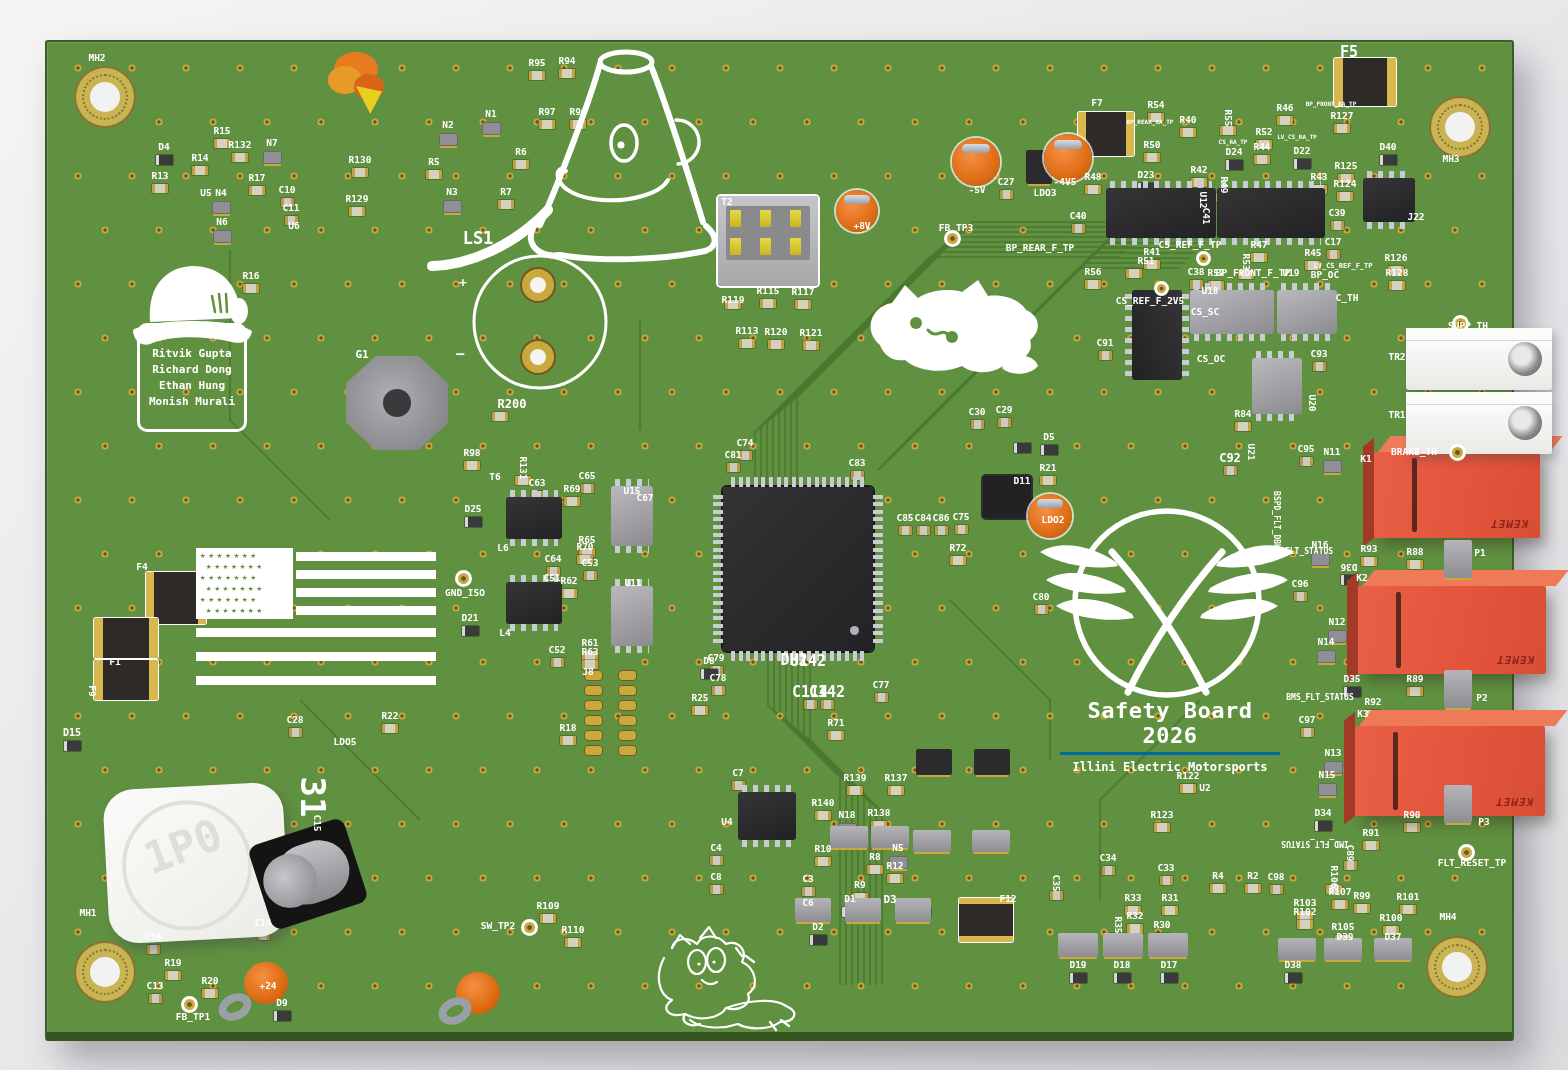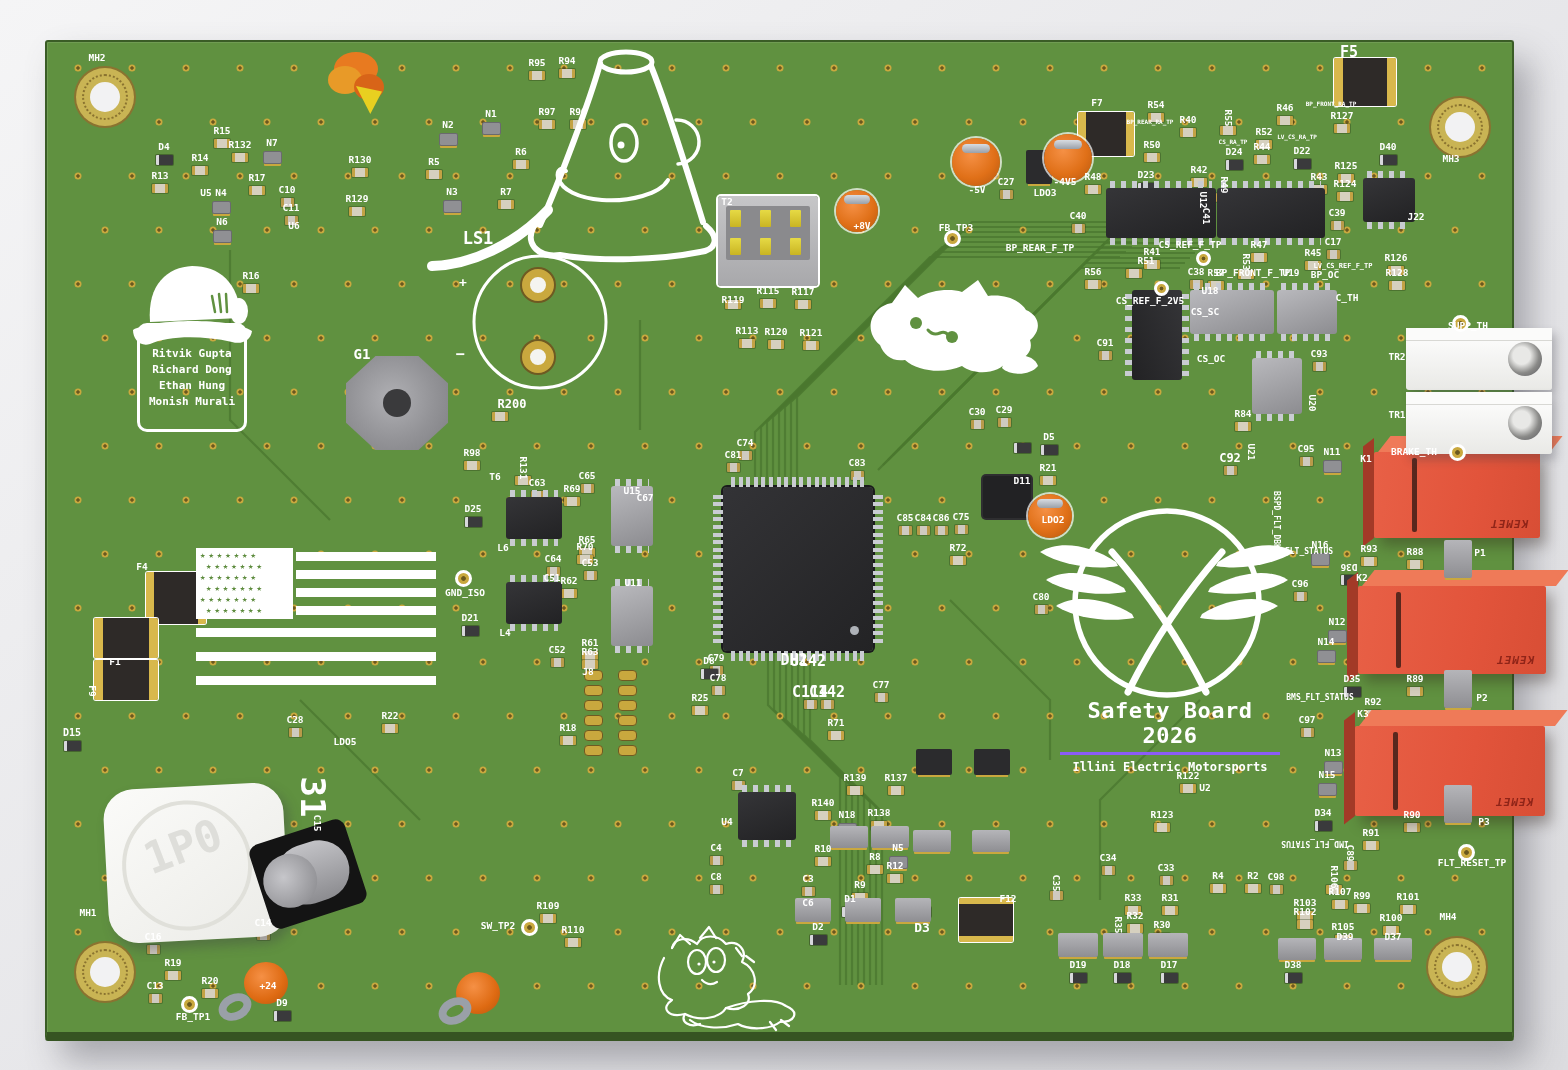--- a/index.html
+++ b/index.html
@@ -77,21 +77,21 @@
   
   .silk-box{position:absolute;left:137px;top:323px;width:104px;height:103px;border:3px solid #fff;border-radius:10px;z-index:6;
             display:flex;flex-direction:column;justify-content:center;gap:3px;text-align:center;}
   .silk-box span{color:#fff;font-size:11px;font-weight:bold;}
   #flag{position:absolute;left:196px;top:548px;width:240px;height:140px;z-index:5;}
   #flag .canton{position:absolute;left:0;top:0;width:97px;height:71px;background:#fff;overflow:hidden;padding-top:2px;box-sizing:border-box;}
   #flag .srow{height:11px;line-height:11px;font-size:9px;color:#5e8c3e;letter-spacing:3px;white-space:nowrap;padding-left:4px;}
   #flag .srow.off{padding-left:10px;}
   #flag .stripe{position:absolute;background:#fff;height:9px;}
   #logo-text{position:absolute;left:1060px;top:698px;width:220px;text-align:center;z-index:6;color:#fff;}
-  #logo-text .t1{font-size:22px;font-weight:bold;letter-spacing:.5px;border-bottom:3px solid #8b5cf6;padding-bottom:4px;display:inline-block;}
+  #logo-text .t1{font-size:22px;font-weight:bold;letter-spacing:.5px;border-bottom:3px solid #0369a1;padding-bottom:4px;display:inline-block;}
   #logo-text .t2{font-size:12px;font-weight:bold;margin-top:5px;}
 </style>
 </head>
 <body>
 
 <div id="stage">
   <div id="board"></div>
 
   <svg id="traces" width="1568" height="1070">
       <polyline points="755,492 755,432 930,257 1120,257" fill="none" stroke="#4b7830" stroke-width="2.2" opacity="0.8"></polyline>
@@ -1112,21 +1112,21 @@
       <span class="lbl" style="left: 823px; top: 803px; font-size: 9.5px; transform: translate(-50%, -50%);">R140</span>
       <span class="lbl" style="left: 847px; top: 815px; font-size: 9.5px; transform: translate(-50%, -50%);">N18</span>
       <span class="lbl" style="left: 879px; top: 813px; font-size: 9.5px; transform: translate(-50%, -50%);">R138</span>
       <span class="lbl" style="left: 823px; top: 849px; font-size: 9.5px; transform: translate(-50%, -50%);">R10</span>
       <span class="lbl" style="left: 898px; top: 848px; font-size: 9.5px; transform: translate(-50%, -50%);">N5</span>
       <span class="lbl" style="left: 875px; top: 857px; font-size: 9.5px; transform: translate(-50%, -50%);">R8</span>
       <span class="lbl" style="left: 895px; top: 866px; font-size: 9.5px; transform: translate(-50%, -50%);">R12</span>
       <span class="lbl" style="left: 808px; top: 879px; font-size: 9.5px; transform: translate(-50%, -50%);">C3</span>
       <span class="lbl" style="left: 860px; top: 885px; font-size: 9.5px; transform: translate(-50%, -50%);">R9</span>
       <span class="lbl" style="left: 850px; top: 899px; font-size: 9.5px; transform: translate(-50%, -50%);">D1</span>
-      <span class="lbl" style="left: 922px; top: 899px; font-size: 13px; transform: translate(-50%, -50%); margin-top: 28px;">D3</span>
+      <span class="lbl" style="left: 890px; top: 899px; font-size: 11px; transform: translate(-50%, -50%);">D3</span>
       <span class="lbl" style="left: 818px; top: 927px; font-size: 9.5px; transform: translate(-50%, -50%);">D2</span>
       <span class="lbl" style="left: 716px; top: 877px; font-size: 9.5px; transform: translate(-50%, -50%);">C8</span>
       <span class="lbl" style="left: 716px; top: 848px; font-size: 9.5px; transform: translate(-50%, -50%);">C4</span>
       <span class="lbl" style="left: 808px; top: 903px; font-size: 9.5px; transform: translate(-50%, -50%);">C6</span>
       <span class="lbl" style="left: 738px; top: 773px; font-size: 9.5px; transform: translate(-50%, -50%);">C7</span>
       <span class="lbl" style="left: 727px; top: 822px; font-size: 9.5px; transform: translate(-50%, -50%);">U4</span>
       <span class="lbl" style="left: 745px; top: 443px; font-size: 9.5px; transform: translate(-50%, -50%);">C74</span>
       <span class="lbl" style="left: 733px; top: 455px; font-size: 9.5px; transform: translate(-50%, -50%);">C81</span>
       <span class="lbl" style="left: 857px; top: 463px; font-size: 9.5px; transform: translate(-50%, -50%);">C83</span>
       <span class="lbl" style="left: 977px; top: 412px; font-size: 9.5px; transform: translate(-50%, -50%);">C30</span>
@@ -1146,21 +1146,21 @@
       <span class="lbl" style="left: 827px; top: 692px; font-size: 15px; transform: translate(-50%, -50%);">C142</span>
       <span class="lbl" style="left: 810px; top: 692px; font-size: 15px; transform: translate(-50%, -50%);">C114</span>
       <span class="lbl" style="left: 716px; top: 658px; font-size: 9.5px; transform: translate(-50%, -50%);">C79</span>
       <span class="lbl" style="left: 718px; top: 678px; font-size: 9.5px; transform: translate(-50%, -50%);">C78</span>
       <span class="lbl" style="left: 709px; top: 661px; font-size: 9.5px; transform: translate(-50%, -50%);">D8</span>
       <span class="lbl" style="left: 700px; top: 698px; font-size: 9.5px; transform: translate(-50%, -50%);">R25</span>
       <span class="lbl" style="left: 588px; top: 672px; font-size: 9.5px; transform: translate(-50%, -50%);">J8</span>
       <span class="lbl" style="left: 568px; top: 728px; font-size: 9.5px; transform: translate(-50%, -50%);">R18</span>
       <span class="lbl" style="left: 836px; top: 723px; font-size: 9.5px; transform: translate(-50%, -50%);">R71</span>
       <span class="lbl" style="left: 881px; top: 685px; font-size: 9.5px; transform: translate(-50%, -50%);">C77</span>
-      <span class="lbl" style="left: 362px; top: 354px; font-size: 14px; transform: translate(-50%, -50%);">G1</span>
+      <span class="lbl" style="left: 362px; top: 354px; font-size: 11px; transform: translate(-50%, -50%);">G1</span>
       <span class="lbl" style="left: 500px; top: 404px; font-size: 12px; transform: translate(-50%, -50%); padding-left: 24px;">R200</span>
       <span class="lbl" style="left: 472px; top: 453px; font-size: 9.5px; transform: translate(-50%, -50%);">R98</span>
       <span class="lbl" style="left: 495px; top: 477px; font-size: 9.5px; transform: translate(-50%, -50%);">T6</span>
       <span class="lbl" style="left: 523px; top: 468px; font-size: 9.5px; transform: translate(-50%, -50%) rotate(90deg);">R131</span>
       <span class="lbl" style="left: 537px; top: 483px; font-size: 9.5px; transform: translate(-50%, -50%);">C63</span>
       <span class="lbl" style="left: 572px; top: 489px; font-size: 9.5px; transform: translate(-50%, -50%);">R69</span>
       <span class="lbl" style="left: 587px; top: 476px; font-size: 9.5px; transform: translate(-50%, -50%);">C65</span>
       <span class="lbl" style="left: 587px; top: 540px; font-size: 9.5px; transform: translate(-50%, -50%);">R65</span>
       <span class="lbl" style="left: 585px; top: 547px; font-size: 9.5px; transform: translate(-50%, -50%);">R70</span>
       <span class="lbl" style="left: 632px; top: 491px; font-size: 9.5px; transform: translate(-50%, -50%);">U15</span>

